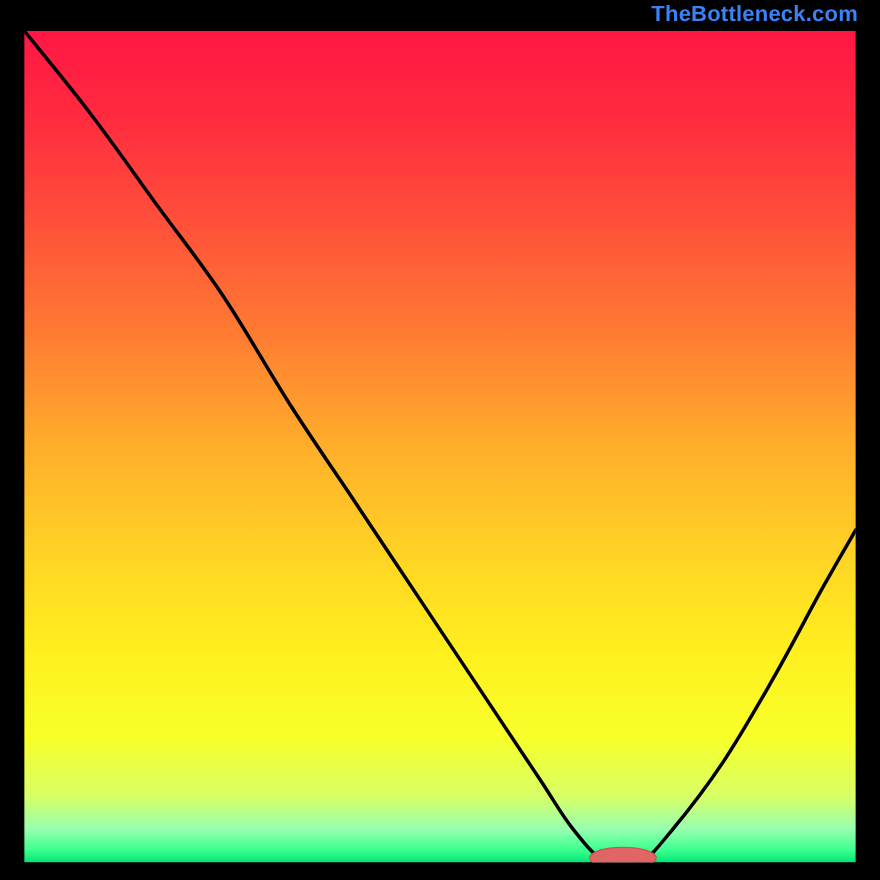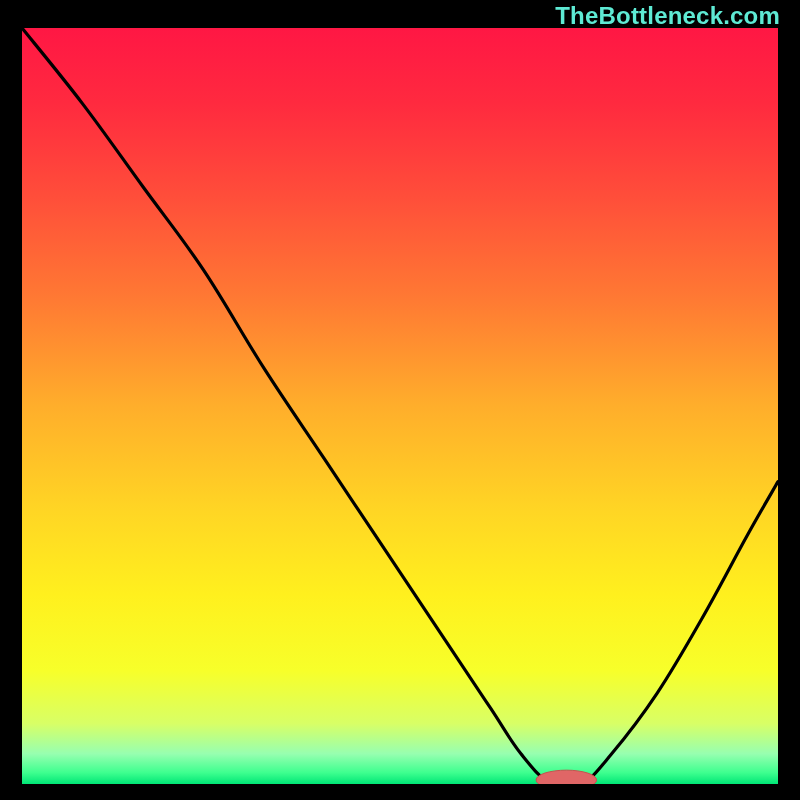--- a/index.html
+++ b/index.html
@@ -16,23 +16,23 @@
     left: 0;
     width: 800px;
     height: 800px;
     background: #000;
   }
   .watermark {
     position: absolute;
     top: 2px;
     right: 20px;
     font-family: Arial, Helvetica, sans-serif;
-    font-size: 24px;
+    font-size: 20px;
     font-weight: 600;
-    color: #5eead4;
+    color: #3b82f6;
     letter-spacing: 0.2px;
   }
   .plot {
     position: absolute;
     left: 22px;
     top: 28px;
     width: 756px;
     height: 756px;
   }
   .bg-svg, .curve-svg, .marker-svg {

